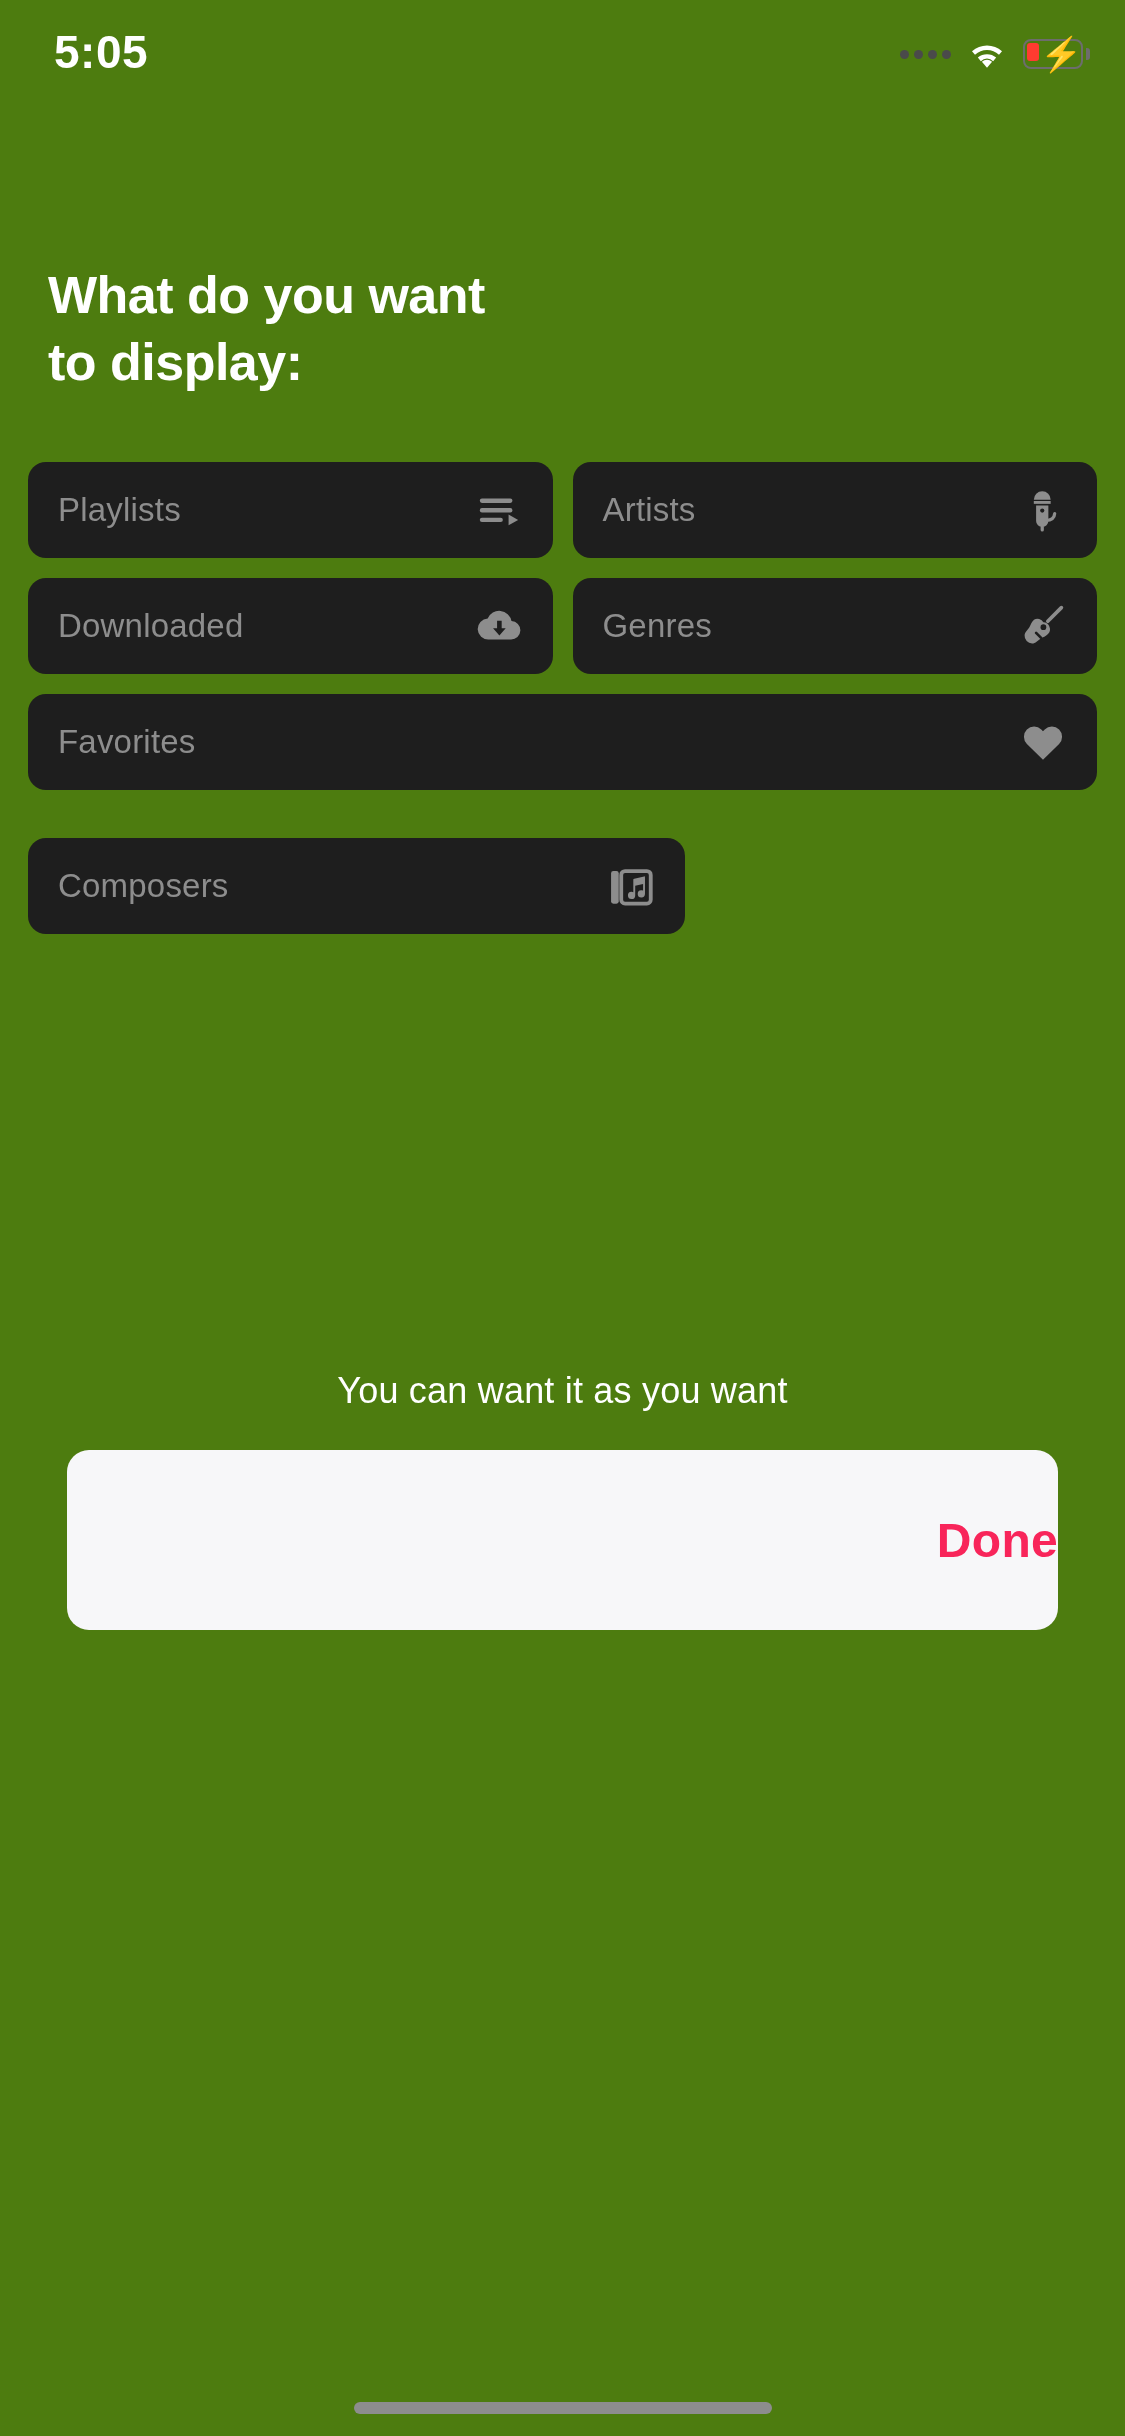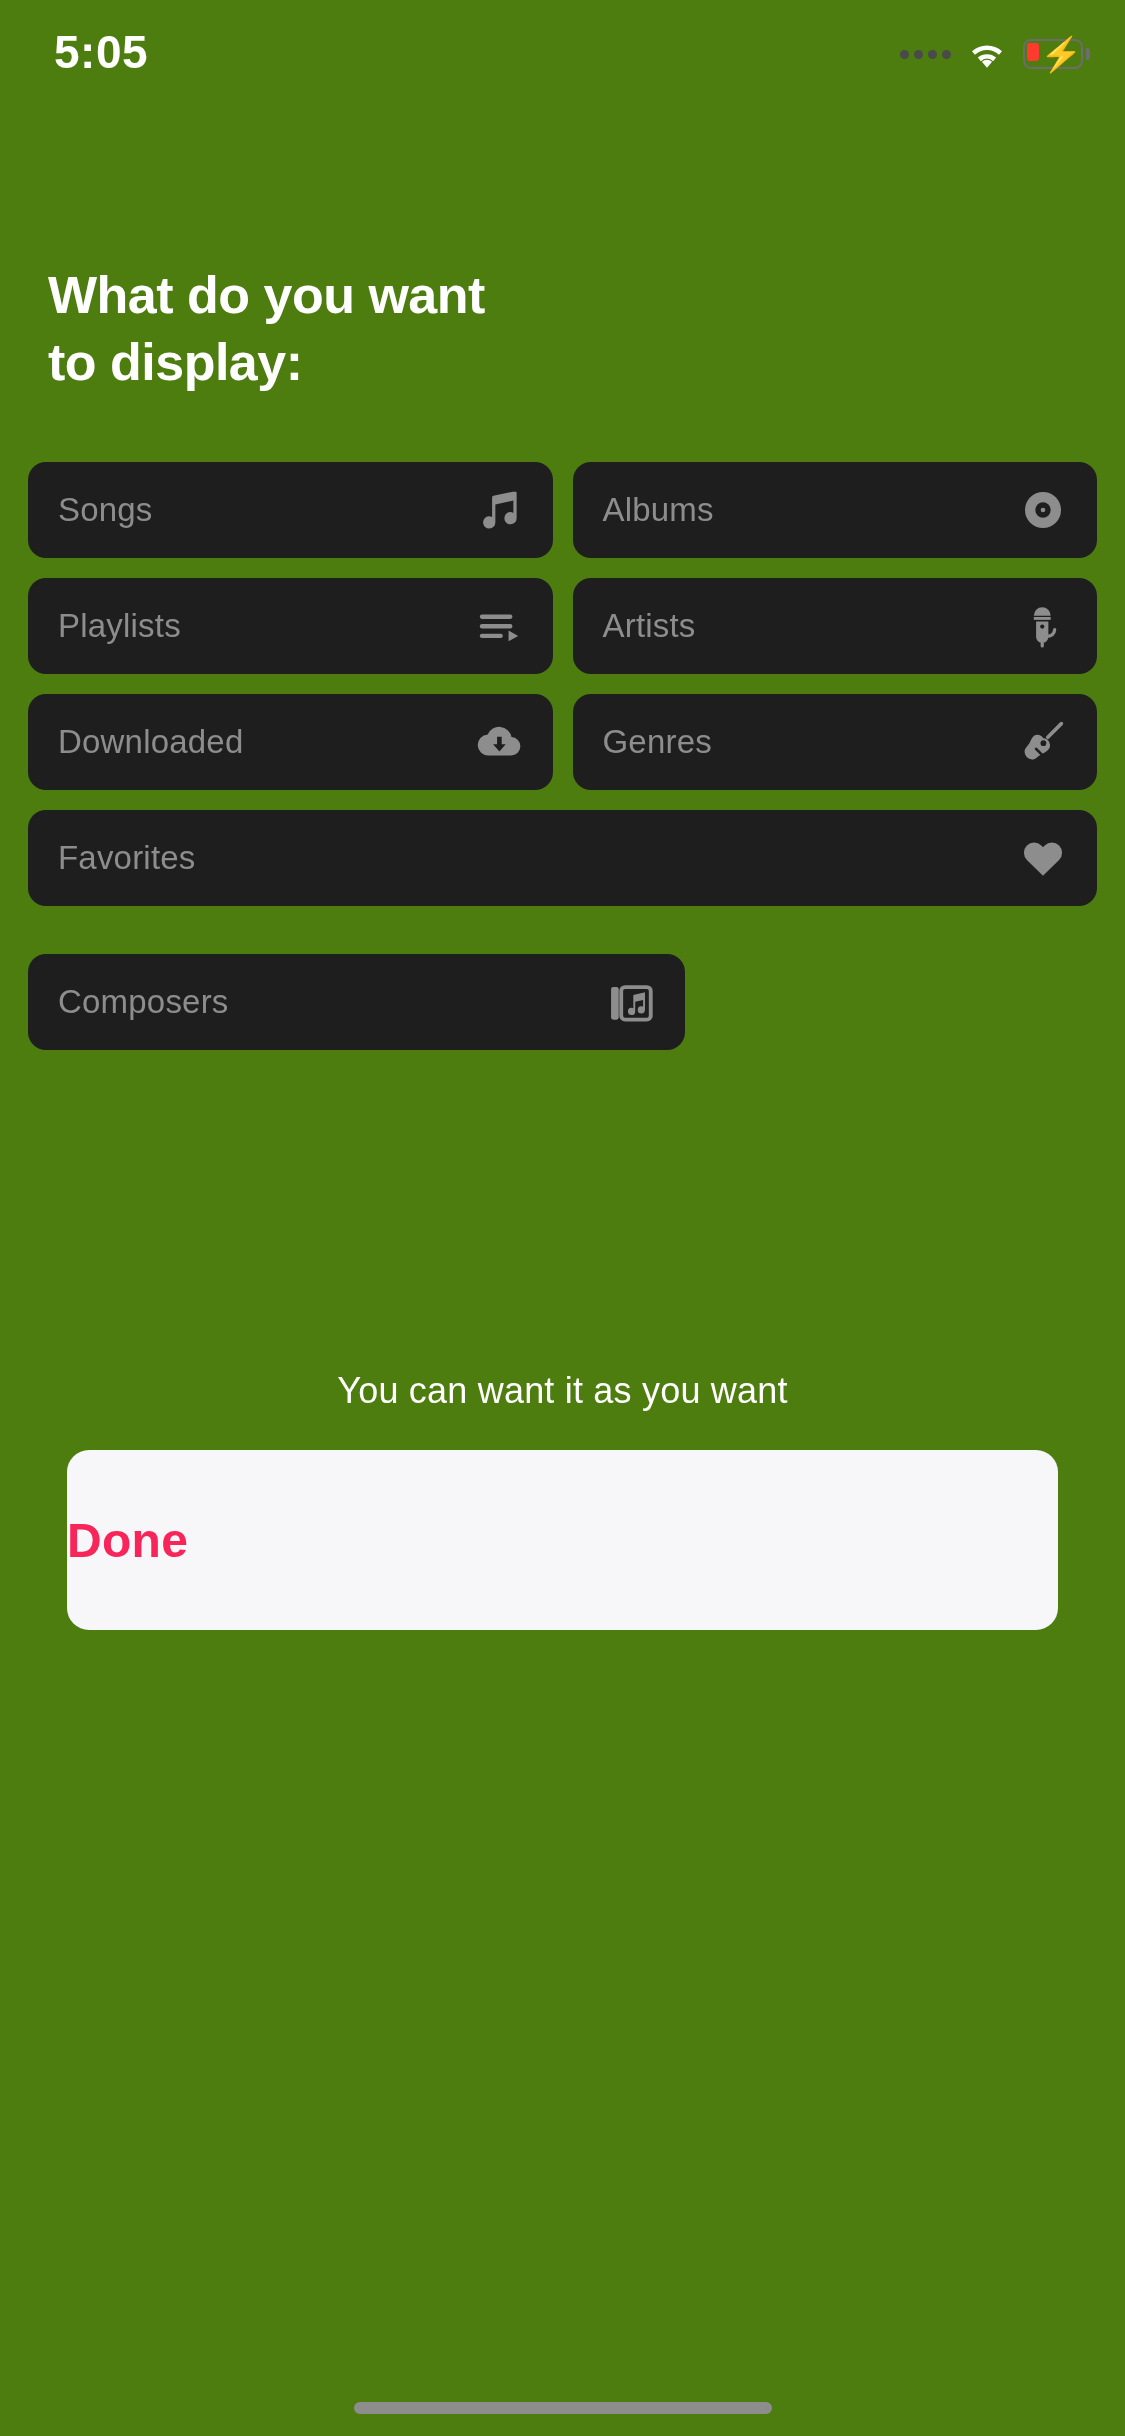--- a/index.html
+++ b/index.html
@@ -100,21 +100,21 @@
     position:absolute; left:0; right:0; top:1370px;
     text-align:center;
     font-size:36px; color:#ffffff; font-weight:500;
     letter-spacing:0.2px;
   }
   .done-btn{
     position:absolute; left:67px; top:1450px;
     width:991px; height:180px;
     background:#f7f7f9;
     border-radius:22px;
-    display:flex; align-items:center; justify-content:flex-start;
+    display:flex; align-items:center; justify-content:flex-end;
     border:none; cursor:pointer;
   }
   .done-label{
     font-size:48px; font-weight:600; color:#f8255a;
     letter-spacing:0.3px;
   }
 
   
   .home-ind{
     position:absolute; left:50%; transform:translateX(-50%);
@@ -154,40 +154,20 @@
       </span>
 
     </div>
   </div>
 
   <h1 class="heading">What do you want
 to display:</h1>
 
   <div class="grid">
 
-    <div class="row">
-      <div class="chip">
-        <span class="chip-label">Songs</span>
-        <span class="chip-icon">
-          <svg width="46" height="46" viewBox="0 0 24 24">
-            <path fill="#8d8d8d" d="M20.5 2.2 9.1 4.6a.9.9 0 0 0-.7.9v10.2a3.6 3.6 0 0 0-1.7-.4 3.2 3.2 0 1 0 3.4 3.2V9.1l9.4-2v6.4a3.6 3.6 0 0 0-1.7-.4 3.2 3.2 0 1 0 3.4 3.2V3.1a.9.9 0 0 0-1.1-.9z"></path>
-          </svg>
-        </span>
-      </div>
-      <div class="chip">
-        <span class="chip-label">Albums</span>
-        <span class="chip-icon">
-          <svg width="46" height="46" viewBox="0 0 24 24">
-            <circle cx="12" cy="12" r="9.4" fill="#8d8d8d"></circle>
-            <circle cx="12" cy="12" r="4" fill="#1e1e1e"></circle>
-            <circle cx="12" cy="12" r="1.2" fill="#8d8d8d"></circle>
-          </svg>
-        </span>
-      </div>
-    </div>
 
     <div class="row">
       <div class="chip">
         <span class="chip-label">Playlists</span>
         <span class="chip-icon">
           <svg width="46" height="46" viewBox="0 0 24 24">
             <rect x="2" y="6" width="17" height="2.3" rx="1.1" fill="#8d8d8d"></rect>
             <rect x="2" y="11" width="17" height="2.3" rx="1.1" fill="#8d8d8d"></rect>
             <rect x="2" y="16" width="12" height="2.3" rx="1.1" fill="#8d8d8d"></rect>
             <path d="M17 14.4l5 2.8-5 2.8z" fill="#8d8d8d"></path>

